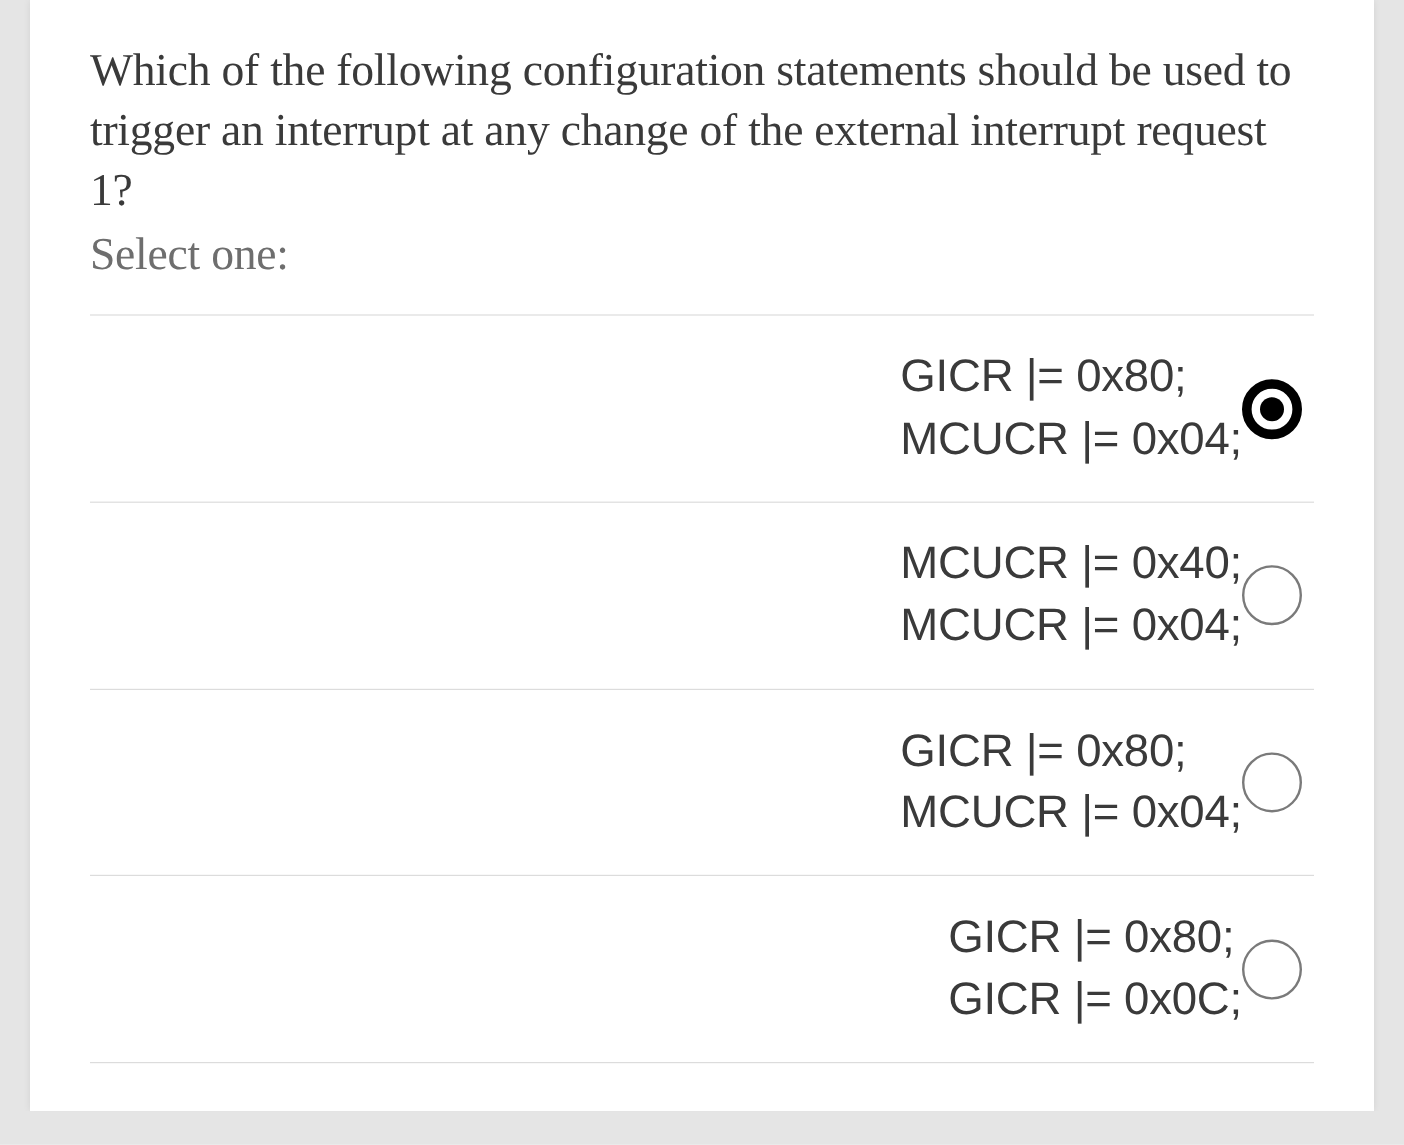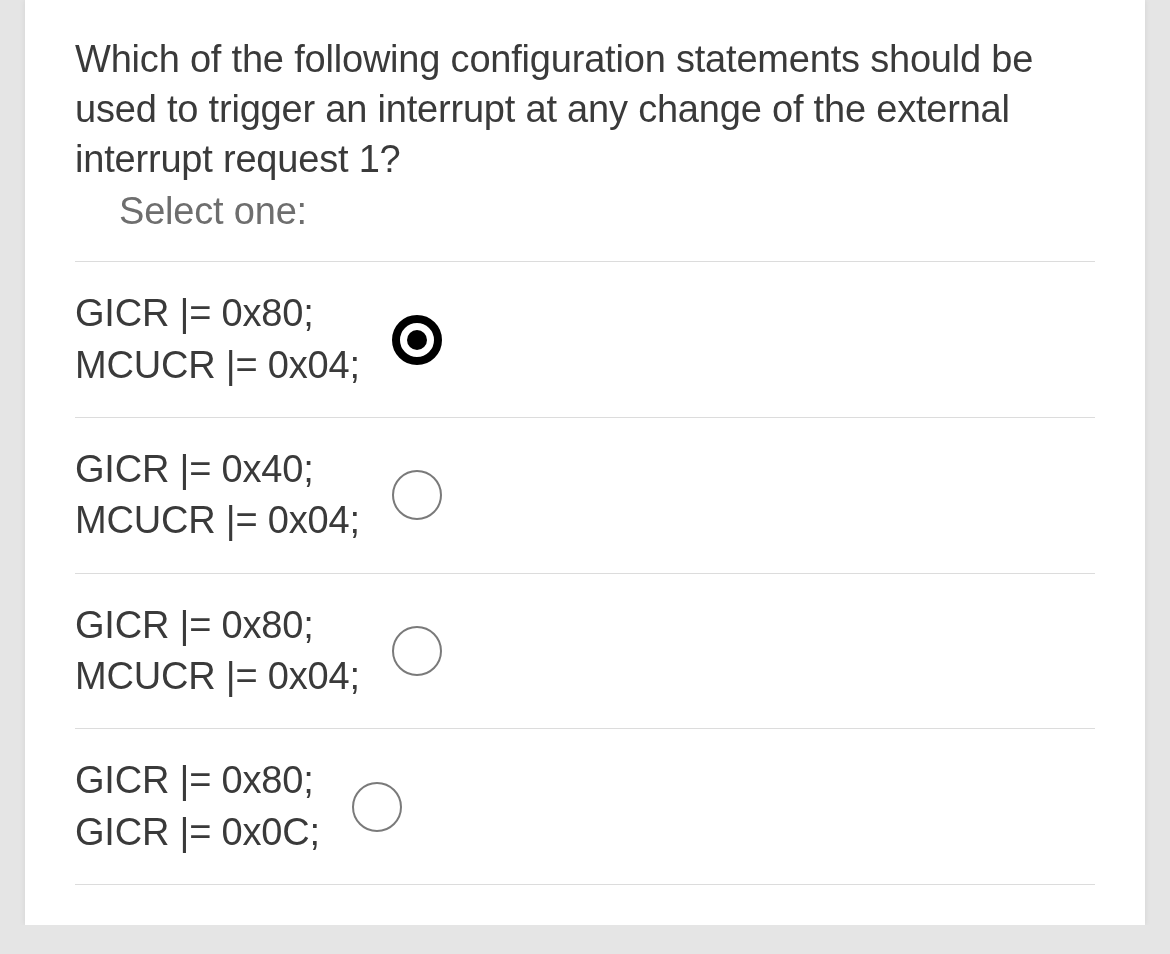--- a/index.html
+++ b/index.html
@@ -15,45 +15,44 @@
       padding: 0;
     }
     .card {
       background-color: #ffffff;
       width: 1120px;
       margin-top: 0;
       box-shadow: 0 0 6px rgba(0,0,0,0.08);
     }
     .question-block {
       padding: 34px 50px 0 50px;
+      font-family: Liberation Serif, serif;
     }
     .question-text {
       font-size: 38px;
       line-height: 1.32;
       color: #3a3a3a;
       letter-spacing: -0.2px;
     }
     .select-text {
       font-size: 38px;
       color: #6e6e6e;
       margin-top: 6px;
       letter-spacing: -0.2px;
-      margin-left: 44px;
     }
     .options-container {
       padding: 28px 50px 40px 50px;
     }
     .option-row {
       display: flex;
-      justify-content: flex-start;
+      justify-content: flex-end;
       align-items: center;
       padding: 26px 0;
       border-top: 1px solid #dcdcdc;
       cursor: pointer;
-      gap: 32px;
     }
     .option-row:last-child {
       border-bottom: 1px solid #dcdcdc;
     }
     .option-text {
       font-size: 38px;
       line-height: 1.35;
       color: #3a3a3a;
       letter-spacing: -0.2px;
     }
@@ -107,21 +106,21 @@
         <span class="option-line">GICR |= 0x80;</span>
         <span class="option-line">MCUCR |= 0x04;</span>
       </div>
       <div class="radio-outer">
         <div class="radio-selected"></div>
       </div>
     </div>
 
     <div class="option-row">
       <div class="option-text">
-        <span class="option-line">GICR |= 0x40;</span>
+        <span class="option-line">MCUCR |= 0x40;</span>
         <span class="option-line">MCUCR |= 0x04;</span>
       </div>
       <div class="radio-outer">
         <div class="radio-unselected"></div>
       </div>
     </div>
 
     <div class="option-row">
       <div class="option-text">
         <span class="option-line">GICR |= 0x80;</span>

